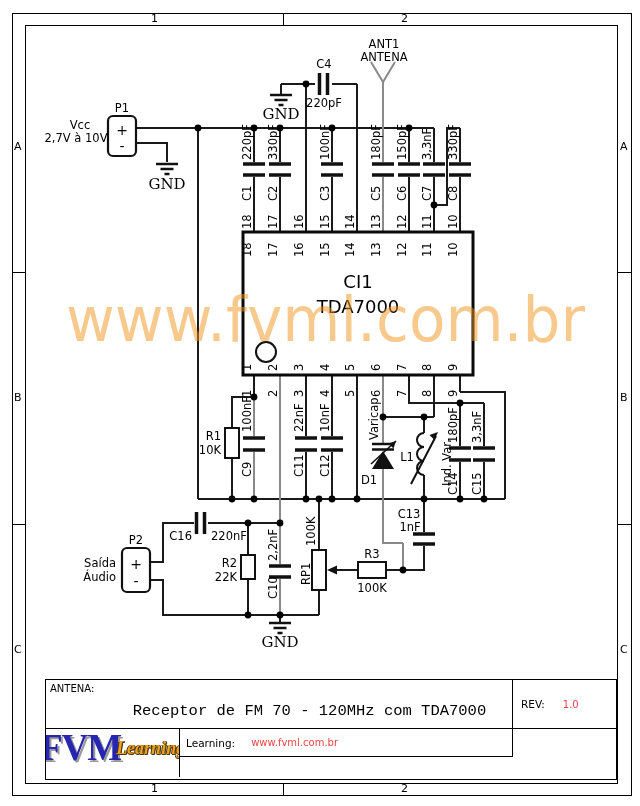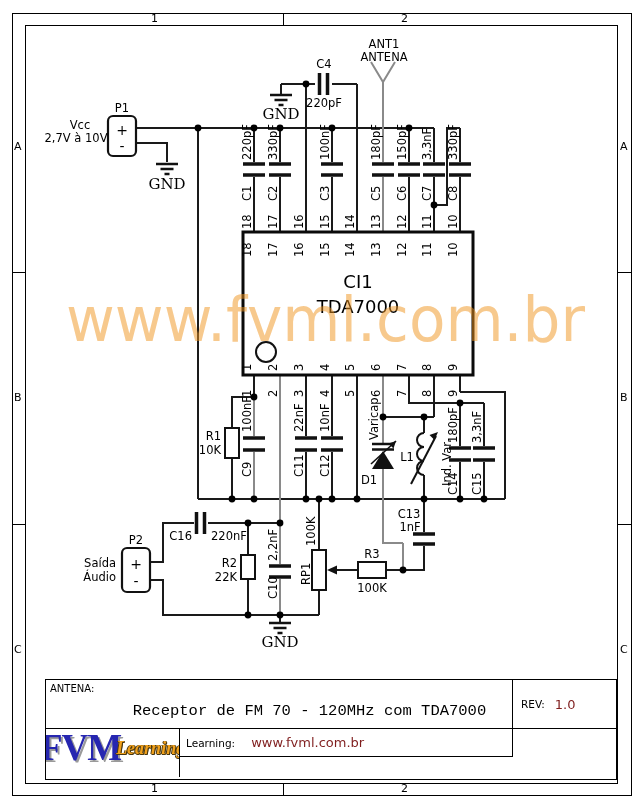--- a/index.html
+++ b/index.html
@@ -11,27 +11,27 @@
   .zone-label{position:absolute;font-size:11px;color:#000;}
   .tick{position:absolute;background:#000;}
   #svg-schematic{position:absolute;left:0;top:0;}
   
   #titleblock{position:absolute;left:45px;top:679px;width:570px;height:99px;
               border:1.6px solid #000;display:grid;background:#fff;
               grid-template-columns:134px 1fr 103px;grid-template-rows:49px 28px 20px;}
   #titleblock .cell{position:relative;box-sizing:border-box;}
   .bb{border-bottom:1.4px solid #000;} .br{border-right:1.4px solid #000;}
   .t-title{grid-area:1/1/2/3;}
-  .t-rev{grid-area:1/3/2/4;display:flex;align-items:center;padding-left:8px;gap:10px;}
+  .t-rev{grid-area:1/3/2/4;display:flex;align-items:center;padding-left:8px;gap:18px;}
   .t-logo{grid-area:2/1/4/2;display:flex;justify-content:center;overflow:hidden;}
   .t-company{grid-area:2/2/3/3;display:flex;align-items:center;padding-left:6px;gap:16px;}
   .t-sheet{grid-area:2/3/3/4;display:flex;align-items:center;padding-left:8px;gap:10px;}
   .t-date{grid-area:3/2/4/4;display:flex;align-items:center;padding-left:6px;gap:12px;}
   .lbl-small{font-size:10.5px;color:#000;}
-  .val{font-size:13px;color:#7f1d1d;}
+  .val{font-size:10px;color:#ef4444;}
   .title-label{position:absolute;left:4px;top:3px;font-size:10px;}
   .title-text{position:absolute;left:65px;right:4px;top:22px;font-size:15.5px;text-align:center;font-family:Liberation Mono, monospace;}
   .logo-main{font-family:"Liberation Serif","DejaVu Serif",serif;font-weight:bold;
              font-size:37px;color:#2626b0;letter-spacing:-1px;
              text-shadow:2px 2px 0 #9a9a9a;line-height:1;}
   .logo-sub{font-family:"Liberation Serif","DejaVu Serif",serif;font-style:italic;font-weight:bold;
             font-size:18px;color:#f0a01c;margin-left:-5px;position:relative;top:9px;
             text-shadow:1px 1px 0 #4a3810, -1px 0 0 #4a3810, 0 1px 0 #4a3810, 1px 0 0 #4a3810;}
 </style>
 </head>

